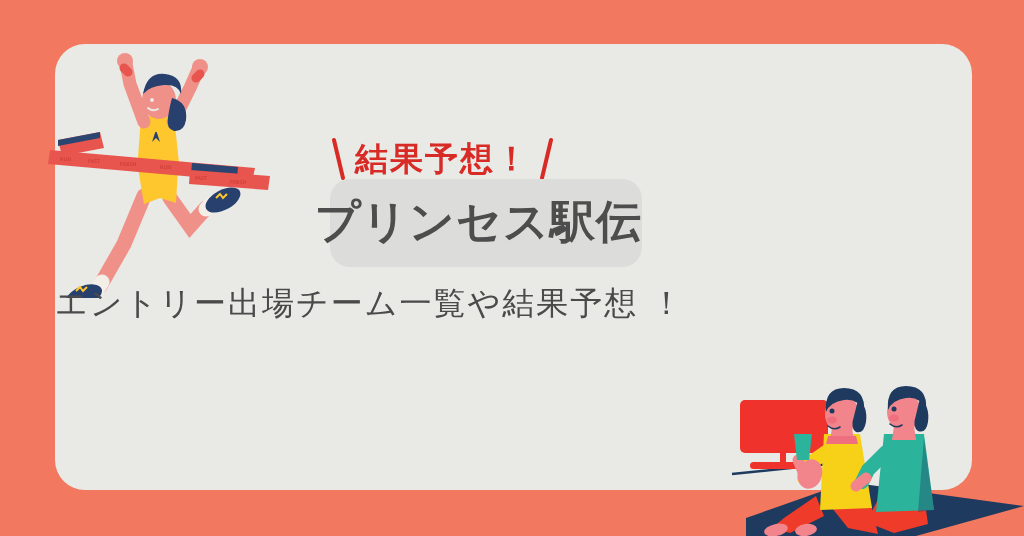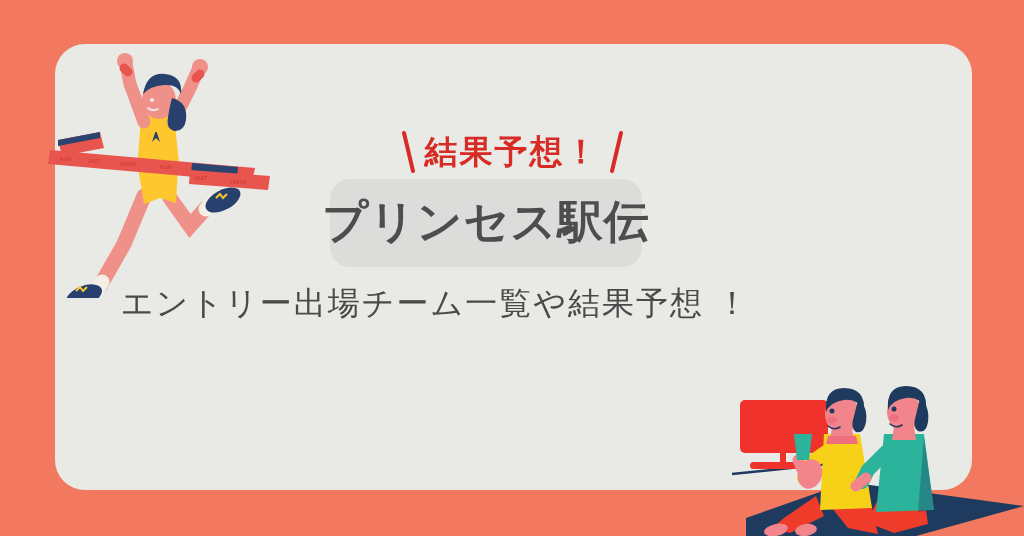--- a/index.html
+++ b/index.html
@@ -12,43 +12,43 @@
     background:#F2795F;
     overflow:hidden;
   }
   
   #card{
     position:absolute;left:55px;top:44px;width:917px;height:446px;
     background:#E9EAE5;border-radius:30px;
   }
   
   #eyebrow{
-    position:absolute;left:332px;top:123px;width:360px;height:58px;
-    display:flex;align-items:center;justify-content:center;gap:10px;
+    position:absolute;left:332px;top:130px;width:360px;height:58px;
+    display:flex;align-items:center;gap:10px;
   }
   .slash{display:block;width:13px;height:46px;flex:0 0 auto;}
   #eyebrow-text{
     color:#D92B26;font-size:33px;font-weight:700;letter-spacing:2px;
     white-space:nowrap;line-height:1;
     transform:translateY(-1px);
   }
   
   #title-badge{
     position:absolute;left:330px;top:179px;width:312px;height:88px;
     background:#DCDCDA;border-radius:20px;
-    display:flex;align-items:center;justify-content:center;
+    display:flex;align-items:center;justify-content:flex-end;
   }
   #title-text{
     color:#4D4D4D;font-size:45px;font-weight:700;letter-spacing:1px;
     white-space:nowrap;line-height:1;transform:translateY(-2px);
   }
   
   #subtitle{
     position:absolute;left:55px;top:285px;width:761px;
-    display:flex;flex-direction:column;align-items:center;gap:8px;
+    display:flex;flex-direction:row;align-items:center;gap:8px;
   }
   .sub-line{
     color:#4A4A4A;font-size:32px;font-weight:500;letter-spacing:2px;
     white-space:nowrap;line-height:1.15;
   }
   
   #runner{position:absolute;left:40px;top:48px;width:230px;height:250px;}
   #tv-scene{position:absolute;left:728px;top:378px;width:296px;height:158px;}
 </style>
 </head>

